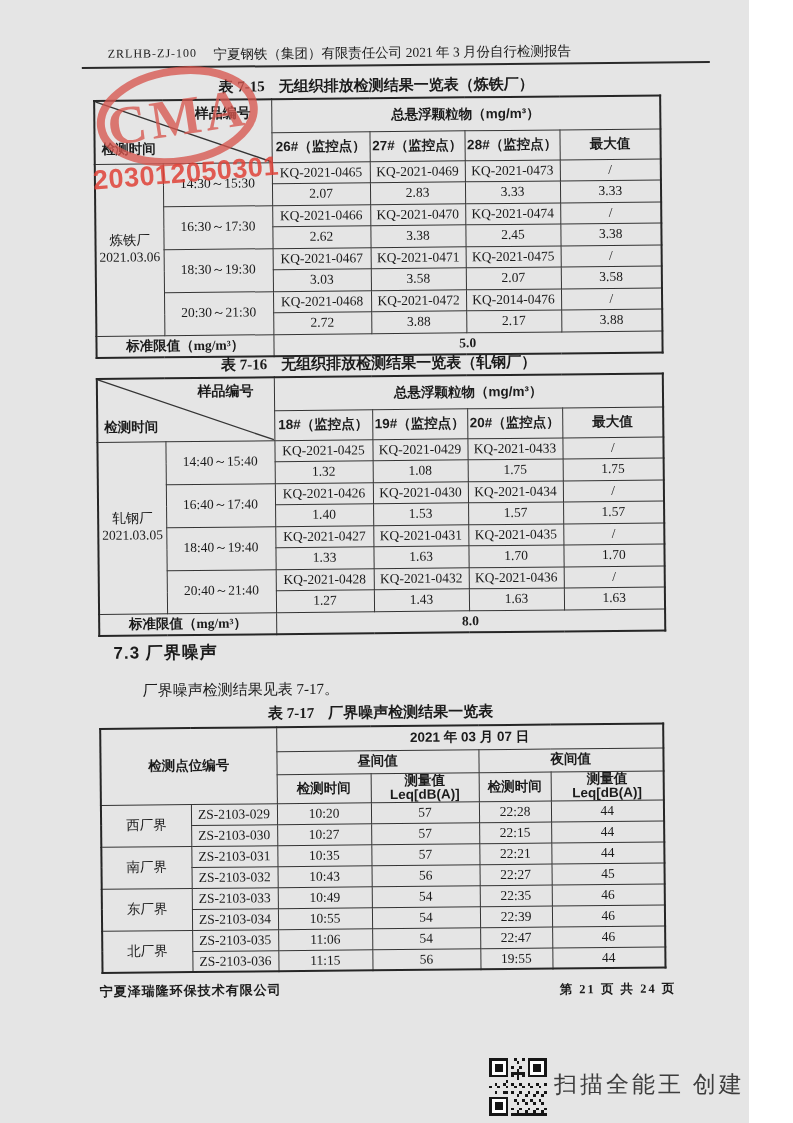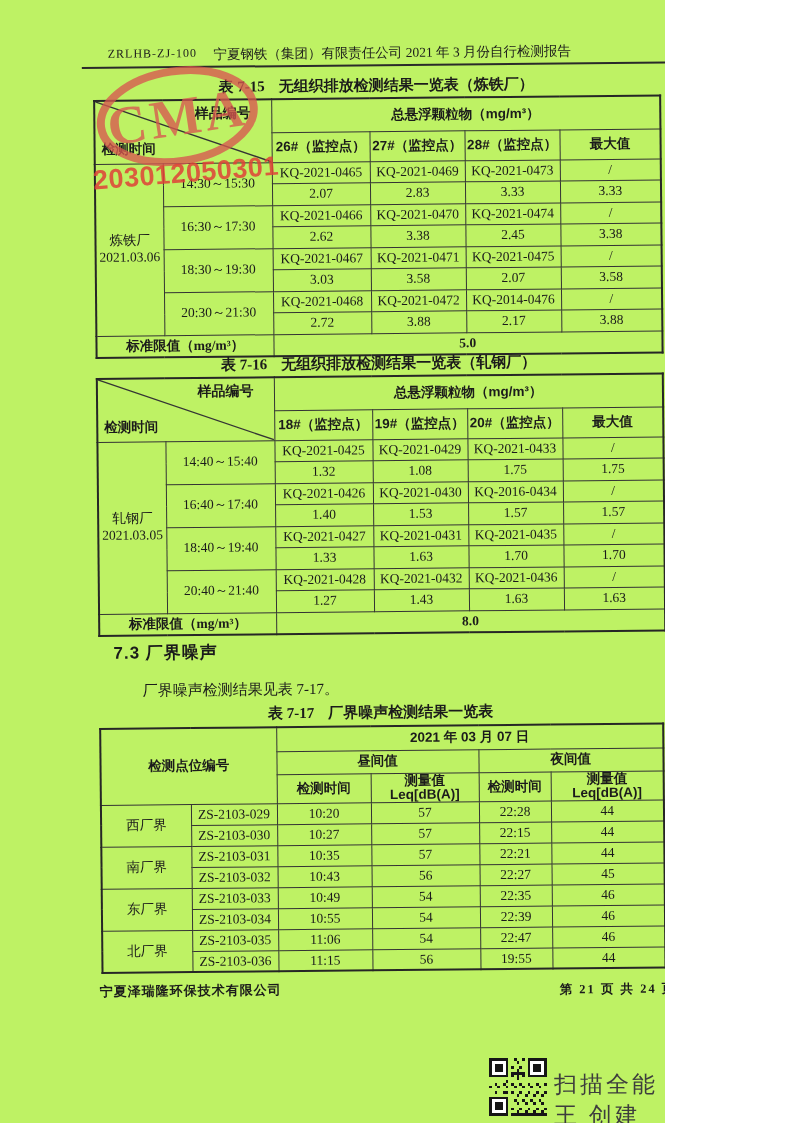--- a/index.html
+++ b/index.html
@@ -1,16 +1,16 @@
 <!DOCTYPE html>
 <html><head>
 <meta charset="utf-8">
 <style>
   html,body{margin:0;padding:0;background:#ffffff;}
-  .page{position:relative;width:665px;height:1123px;background:#bef264;overflow:hidden;
+  .page{position:relative;width:749px;height:1123px;background:#e5e5e5;overflow:hidden;
         font-family:"Liberation Serif","DejaVu Serif",serif;color:#1b1b1b;}
   .content{position:absolute;left:0;top:0;width:793px;height:1123px;transform:rotate(-0.55deg);transform-origin:400px 500px;}
 
   
   .doc-code{position:absolute;left:112px;top:44px;font-size:12px;letter-spacing:1px;}
   .report-title{position:absolute;left:0;top:44px;width:793px;text-align:center;font-size:13.5px;}
   .header-rule{position:absolute;left:86px;top:64px;width:628px;height:2px;background:#2a2a2a;}
 
   
   .tblock{position:absolute;}
@@ -202,21 +202,21 @@
         <tr class="dr">
           <td>1.32</td>
           <td>1.08</td>
           <td>1.75</td>
           <td>1.75</td>
         </tr>
         <tr class="dr">
           <td rowspan="2">16:40～17:40</td>
           <td>KQ-2021-0426</td>
           <td>KQ-2021-0430</td>
-          <td>KQ-2016-0434</td>
+          <td>KQ-2021-0434</td>
           <td>/</td>
         </tr>
         <tr class="dr">
           <td>1.40</td>
           <td>1.53</td>
           <td>1.57</td>
           <td>1.57</td>
         </tr>
         <tr class="dr">
           <td rowspan="2">18:40～19:40</td>

